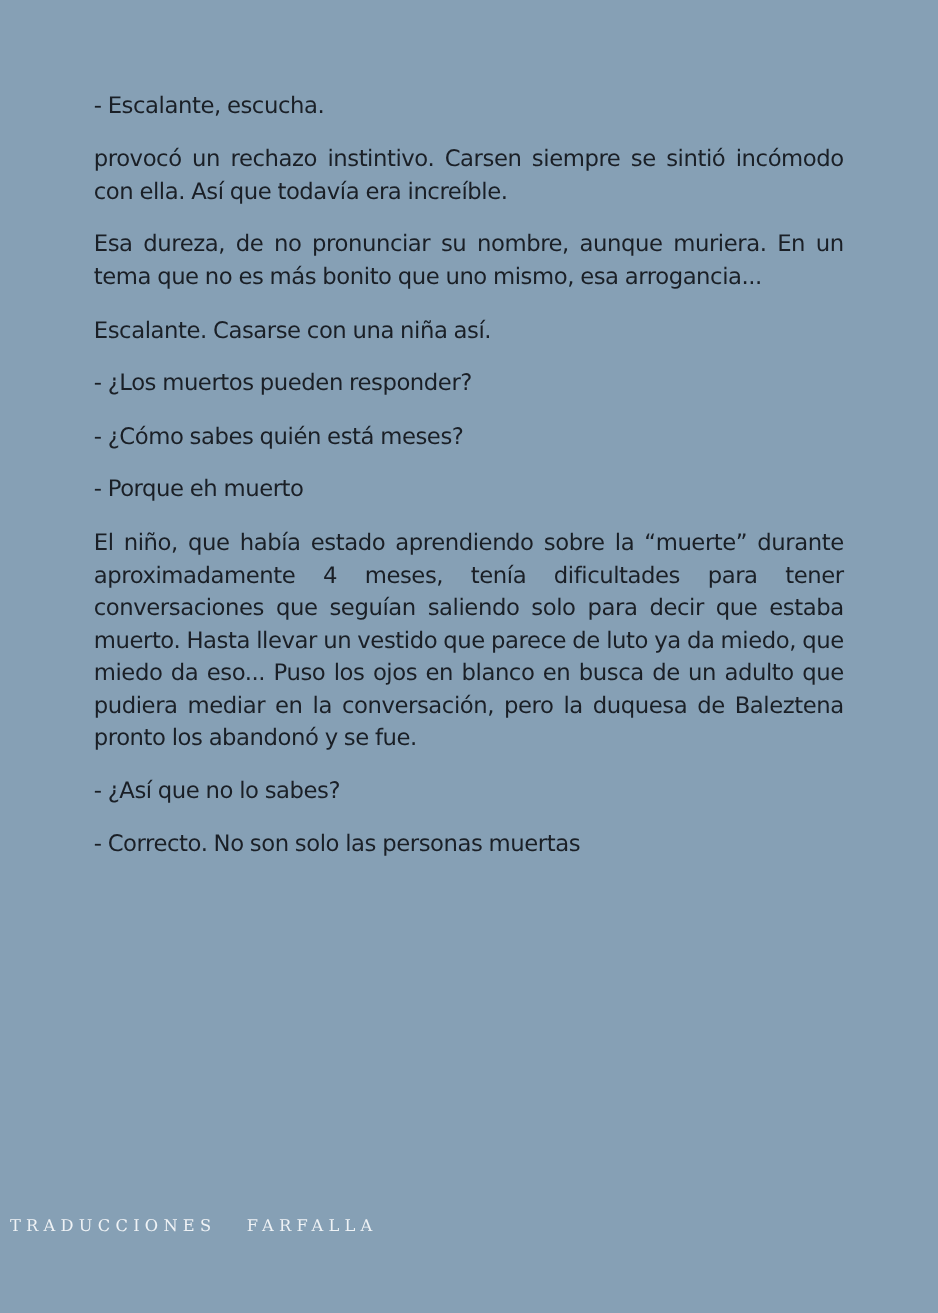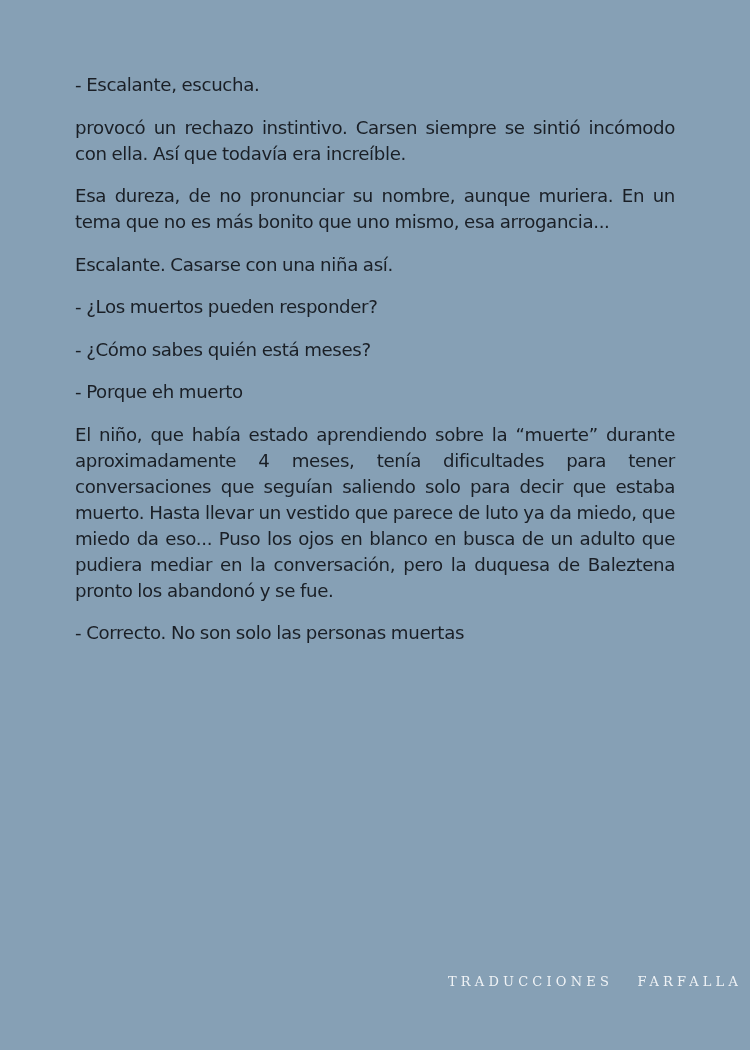--- a/index.html
+++ b/index.html
@@ -14,39 +14,40 @@
   .para {
     margin:0 0 16.5px 0;
     font-size:18.2px;
     line-height:26px;
     text-align:justify;
     letter-spacing:-0.35px;
     word-spacing:-0.5px;
   }
   .footer {
     position:absolute; left:0; right:0; top:974px;
-    text-align:right;
+    text-align:left;
     font-family:"DejaVu Serif", serif;
     font-size:13px;
     letter-spacing:4.2px;
     color:#f0f3f6;
   }
   .footer span { margin:0 8px; }
 </style>
 </head>
 <body>
 
 <div class="page">
   <p class="para">- Escalante, escucha.</p>
   <p class="para">provocó un rechazo instintivo. Carsen siempre se sintió incómodo con ella. Así que todavía era increíble.</p>
   <p class="para">Esa dureza, de no pronunciar su nombre, aunque muriera. En un tema que no es más bonito que uno mismo, esa arrogancia...</p>
   <p class="para">Escalante. Casarse con una niña así.</p>
   <p class="para">- ¿Los muertos pueden responder?</p>
   <p class="para">- ¿Cómo sabes quién está meses?</p>
   <p class="para">- Porque eh muerto</p>
   <p class="para">El niño, que había estado aprendiendo sobre la “muerte” durante aproximadamente 4 meses, tenía dificultades para tener conversaciones que seguían saliendo solo para decir que estaba muerto. Hasta llevar un vestido que parece de luto ya da miedo, que miedo da eso... Puso los ojos en blanco en busca de un adulto que pudiera mediar en la conversación, pero la duquesa de Baleztena pronto los abandonó y se fue.</p>
+  <p class="para">- ¿Así que no lo sabes?</p>
   <p class="para">- Correcto. No son solo las personas muertas</p>
 </div>
 
 <div class="footer">
   <span>TRADUCCIONES</span>
   <span>FARFALLA</span>
 </div>
 
 </body></html>

